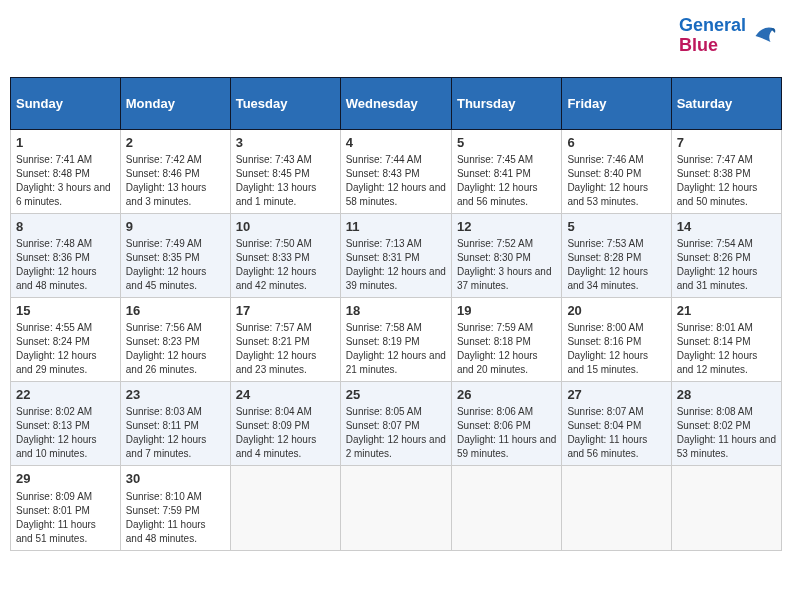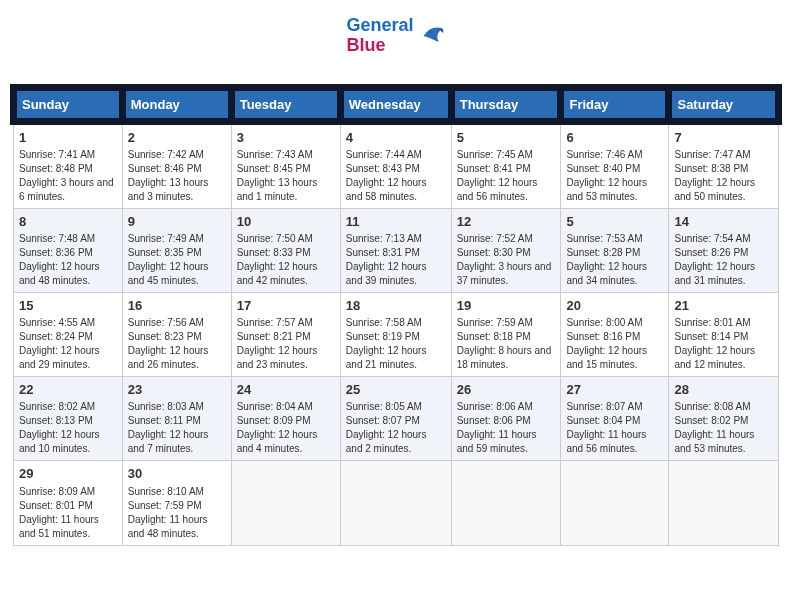--- a/index.html
+++ b/index.html
@@ -5,23 +5,23 @@
     * { box-sizing: border-box; margin: 0; padding: 0; }
     body {
       font-family: Arial, sans-serif;
       background: #fff;
       width: 792px;
       min-height: 612px;
       padding: 10px;
     }
     .header {
       display: flex;
-      justify-content: center;
+      justify-content: flex-end;
       align-items: flex-start;
-      margin-bottom: 22px;
+      margin-bottom: 15px;
       padding: 6px 4px;
     }
     .logo {
       display: flex;
       align-items: center;
       gap: 0;
     }
     .logo-text {
       font-size: 18px;
       font-weight: bold;
@@ -50,24 +50,24 @@
     }
     .calendar {
       width: 100%;
       border-collapse: collapse;
       font-size: 10.5px;
     }
     .calendar th {
       background-color: #2a6db5;
       color: #fff;
       text-align: left;
-      padding: 6px 5px;
+      padding: 18px 5px;
       font-size: 13px;
       font-weight: bold;
-      border: 7px solid #0f172a;
+      border: 1px solid #0f172a;
     }
     .calendar td {
       vertical-align: top;
       border: 1px solid #ccc;
       padding: 4px 5px;
       width: 113px;
       min-height: 80px;
       background: #fff;
       font-size: 10px;
       color: #333;
@@ -230,21 +230,21 @@
         <td>
           <span class="day-num">18</span>
           <div>Sunrise: 7:58 AM</div>
           <div>Sunset: 8:19 PM</div>
           <div>Daylight: 12 hours and 21 minutes.</div>
         </td>
         <td>
           <span class="day-num">19</span>
           <div>Sunrise: 7:59 AM</div>
           <div>Sunset: 8:18 PM</div>
-          <div>Daylight: 8 hours and 18 minutes.</div>
+          <div>Daylight: 12 hours and 20 minutes.</div>
         </td>
         <td>
           <span class="day-num">20</span>
           <div>Sunrise: 8:00 AM</div>
           <div>Sunset: 8:16 PM</div>
           <div>Daylight: 12 hours and 15 minutes.</div>
         </td>
         <td>
           <span class="day-num">21</span>
           <div>Sunrise: 8:01 AM</div>

